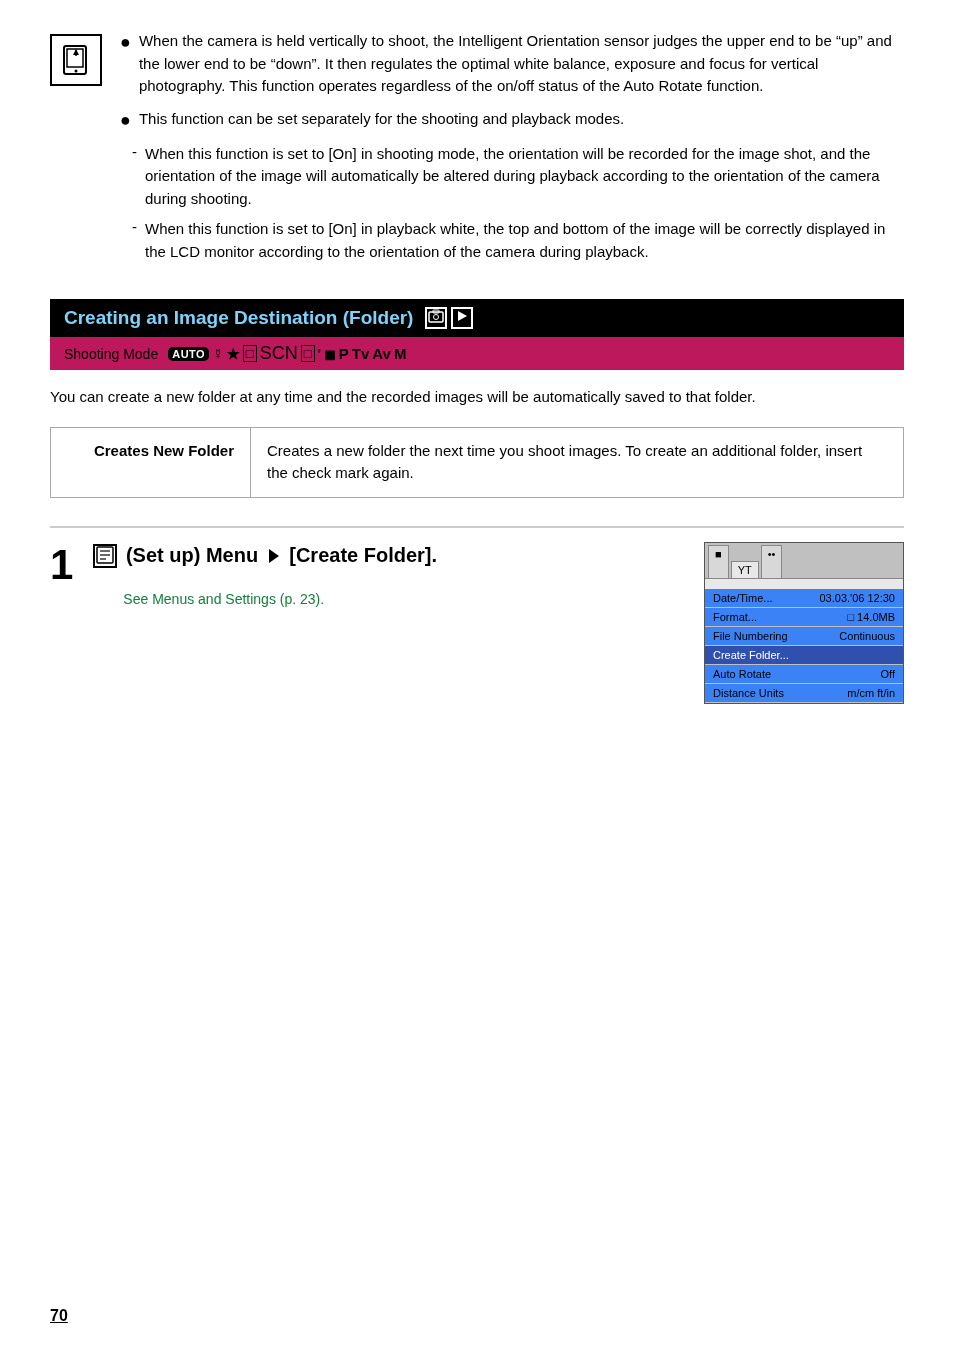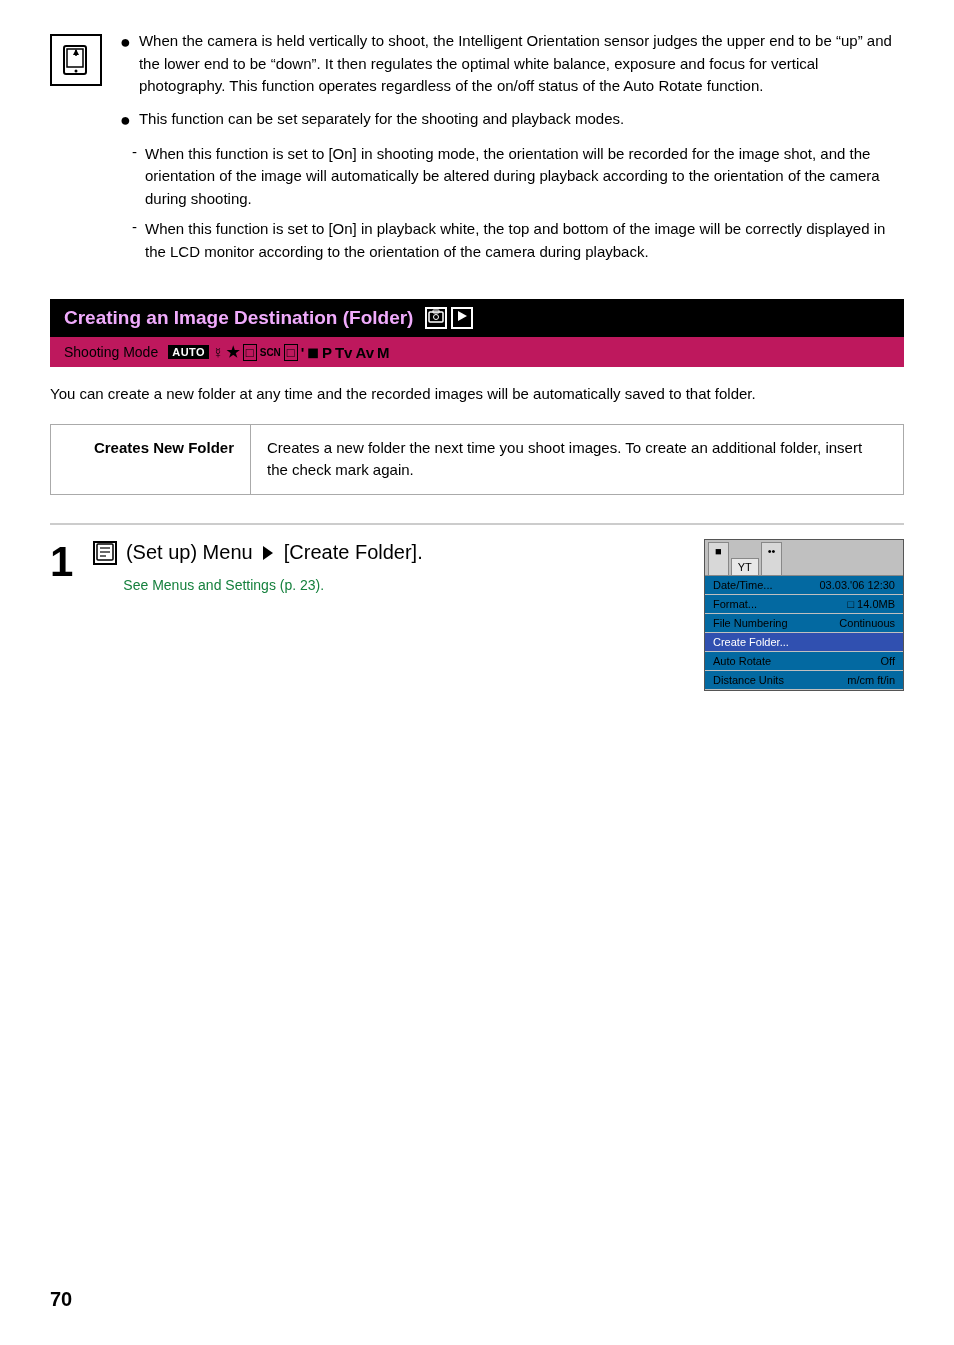--- a/index.html
+++ b/index.html
@@ -60,21 +60,21 @@
     .sub-dash {
       flex-shrink: 0;
     }
     .sub-text {
       line-height: 1.5;
     }
 
     
     .section-header {
       background: #000;
-      color: #f0abfc;
+      color: #7dd3fc;
       padding: 8px 14px;
       font-size: 19px;
       font-weight: bold;
       font-family: Arial, sans-serif;
       margin-bottom: 0;
       display: flex;
       align-items: center;
       gap: 12px;
     }
     .shooting-mode-row {
@@ -96,21 +96,21 @@
       gap: 3px;
       font-size: 14px;
       font-weight: bold;
     }
     .auto-badge {
       background: #000;
       color: #fff;
       font-size: 11px;
       font-weight: bold;
       padding: 1px 4px;
-      border-radius: 0;
+      border-radius: 5px;
       letter-spacing: 0.5px;
     }
     .intro-text {
       margin-bottom: 18px;
       line-height: 1.5;
       font-size: 15px;
     }
 
     
     .folder-table {
@@ -149,23 +149,23 @@
       color: #000;
       flex-shrink: 0;
       line-height: 1;
       margin-top: 2px;
     }
     .step-content {
       flex: 1;
     }
     .step-title {
       font-size: 20px;
-      font-weight: normal;
+      font-weight: bold;
       line-height: 1.3;
-      margin-bottom: 12px;
+      margin-bottom: 23px;
     }
     .step-title .setup-icon {
       display: inline-block;
       border: 2px solid #000;
       width: 24px;
       height: 24px;
       text-align: center;
       line-height: 20px;
       font-size: 13px;
       vertical-align: middle;
@@ -200,44 +200,46 @@
       border: 1px solid #888;
       border-bottom: none;
       padding: 2px 6px;
       font-size: 11px;
     }
     .menu-tab.active {
       background: #e8e8e8;
       margin-top: 16px;
     }
     .menu-rows {
-      background: #0369a1;
+      background: #3b82f6;
+      margin-top: 10px;
     }
     .menu-row {
       display: flex;
       justify-content: space-between;
       align-items: center;
       padding: 3px 8px;
       border-bottom: 1px solid #c0c0c0;
       font-size: 11px;
     }
     .menu-row.highlighted {
       background: #3050b0;
       color: #fff;
     }
     .menu-row-label {}
     .menu-row-value {}
 
     
     .page-number {
       position: absolute;
-      bottom: 34px;
+      bottom: 20px;
       left: 50px;
-      font-size: 20px;
-      font-weight: bold;
+      font-size: 16px;
+      font-weight: bold;
+      text-decoration: underline;
     }
   </style>
 </head>
 <body>
 
 <div class="page">
 
   <div class="top-section">
     <div class="camera-icon-box">
 
@@ -289,21 +291,21 @@
     </span>
   </div>
 
   <div class="shooting-mode-row">
     <span class="shooting-mode-label">Shooting Mode</span>
     <span class="mode-icons">
       <span class="auto-badge">AUTO</span>
       <span style="font-size:15px; font-weight:bold;">☿</span>
       <span style="font-size:15px;">★</span>
       <span style="font-size:13px; border:1px solid #000; padding:0 2px;">□</span>
-      <span style="font-size:10px; font-weight:bold;">SCN</span>
+      <span style="font-size:18px; font-weight:normal;">SCN</span>
       <span style="font-size:13px; border:1px solid #000; padding:0 2px;">□</span>
       <span style="font-size:15px;">'</span>
       <span style="font-size:14px;">◼</span>
       <span style="font-size:15px; font-weight:bold;">P</span>
       <span style="font-size:15px; font-weight:bold;">Tv</span>
       <span style="font-size:15px; font-weight:bold;">Av</span>
       <span style="font-size:15px; font-weight:bold;">M</span>
     </span>
   </div>
 

